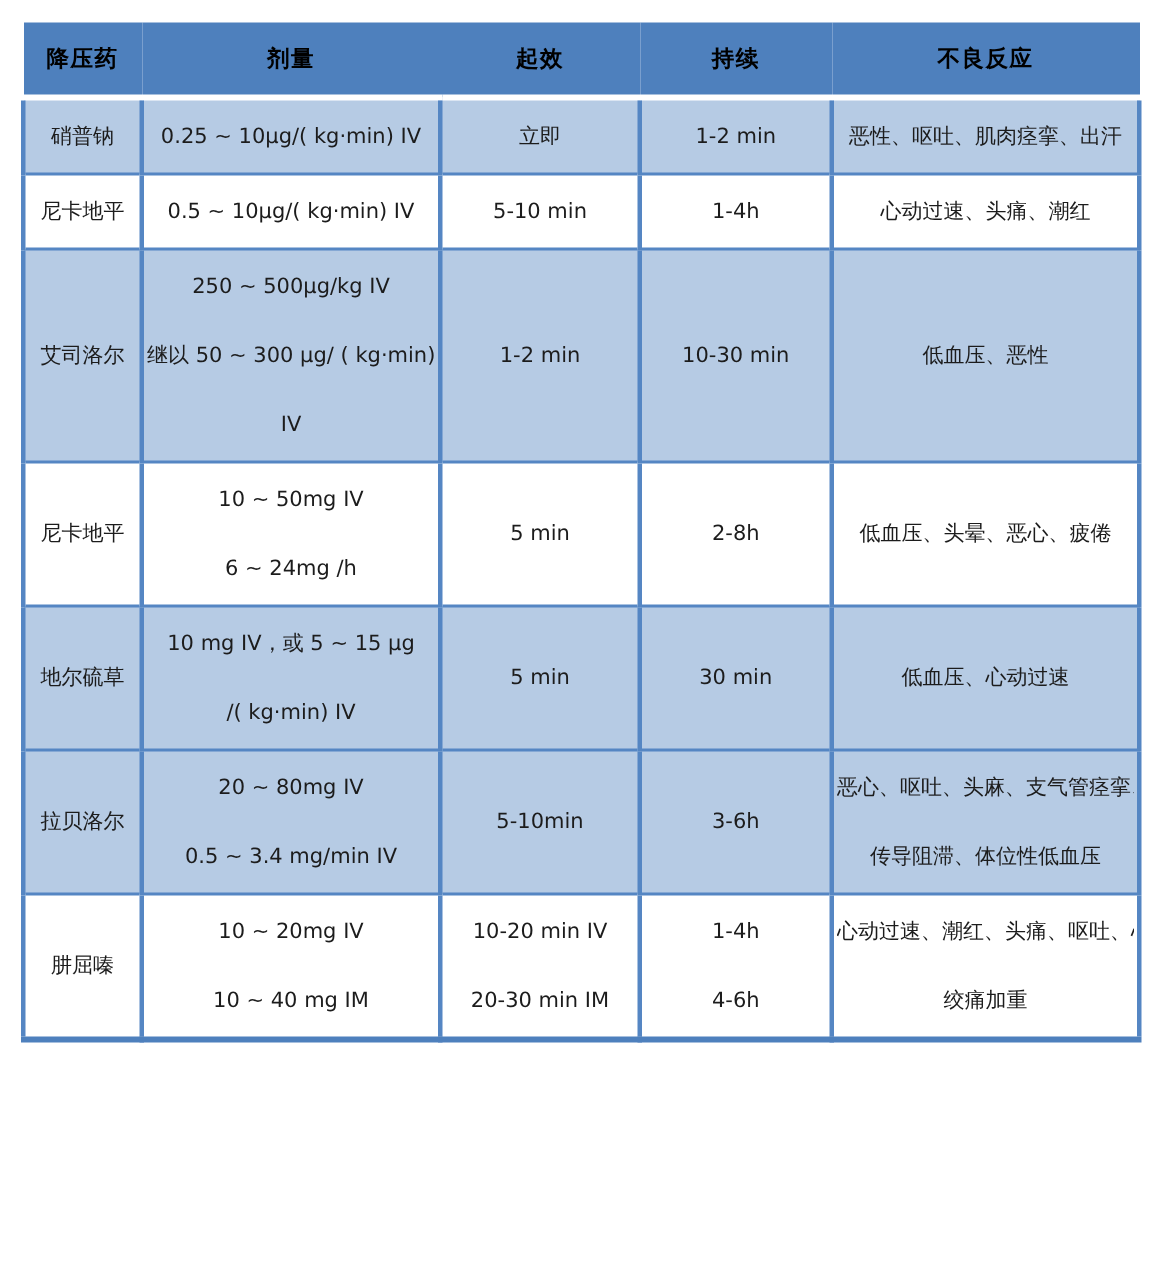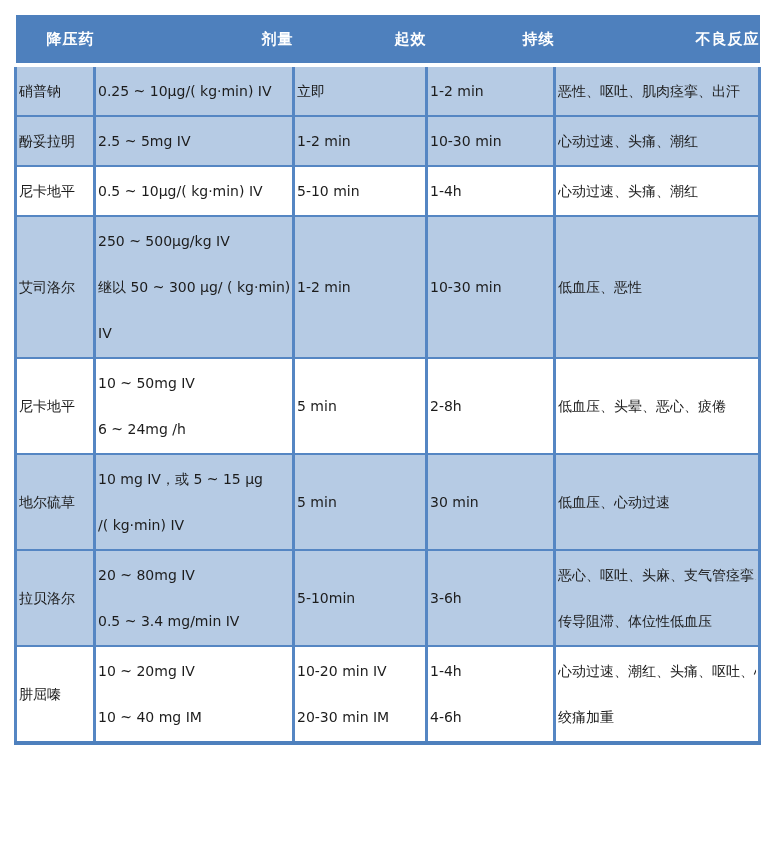--- a/index.html
+++ b/index.html
@@ -16,39 +16,39 @@
     padding: 15px 14px 6px 14px;
   }
   table.drug-table {
     border-collapse: collapse;
     table-layout: fixed;
     width: 744px;
     border-bottom: 4px solid #4e80bd;
   }
   table.drug-table thead th {
     background: #4e80bd;
-    color: #ffffff;
+    color: #000000;
     font-size: 15px;
     font-weight: bold;
     height: 48px;
     padding: 0;
     border: none;
     border-bottom: 4px solid #ffffff;
     letter-spacing: 1px;
-    text-align: right;
+    text-align: center;
     vertical-align: middle;
   }
   table.drug-table tbody td {
     border: 2px solid #5586c3;
     border-left-width: 3px;
     border-right-width: 3px;
     background: #ffffff;
     color: #1c1c1c;
     font-size: 14px;
-    text-align: left;
+    text-align: center;
     vertical-align: middle;
     padding: 1px 2px;
   }
   table.drug-table tbody tr.alt td {
     background: #b6cbe4;
   }
   table.drug-table .line {
     height: 46px;
     line-height: 46px;
     white-space: nowrap;
@@ -87,37 +87,20 @@
           <td>
             <div class="line">立即</div>
           </td>
           <td>
             <div class="line">1-2 min</div>
           </td>
           <td>
             <div class="line">恶性、呕吐、肌肉痉挛、出汗</div>
           </td>
         </tr>
-        <tr class="alt">
-          <td>
-            <div class="line">酚妥拉明</div>
-          </td>
-          <td>
-            <div class="line">2.5 ~ 5mg IV</div>
-          </td>
-          <td>
-            <div class="line">1-2 min</div>
-          </td>
-          <td>
-            <div class="line">10-30 min</div>
-          </td>
-          <td>
-            <div class="line">心动过速、头痛、潮红</div>
-          </td>
-        </tr>
         <tr>
           <td>
             <div class="line">尼卡地平</div>
           </td>
           <td>
             <div class="line">0.5 ~ 10μg/( kg·min) IV</div>
           </td>
           <td>
             <div class="line">5-10 min</div>
           </td>

